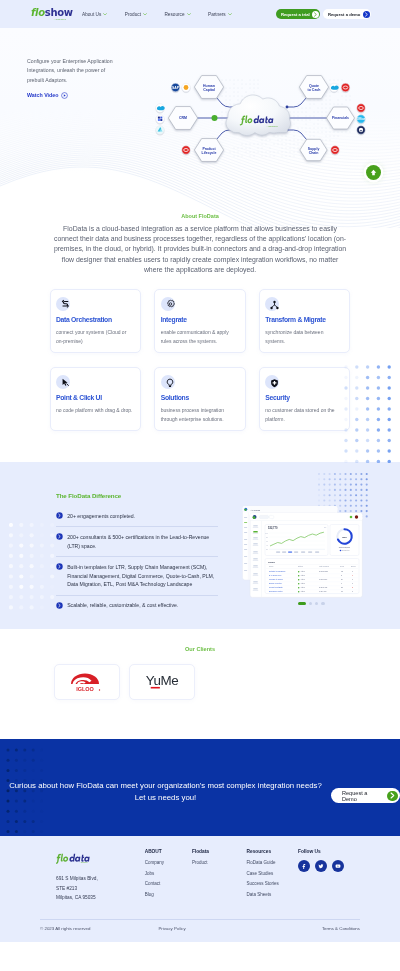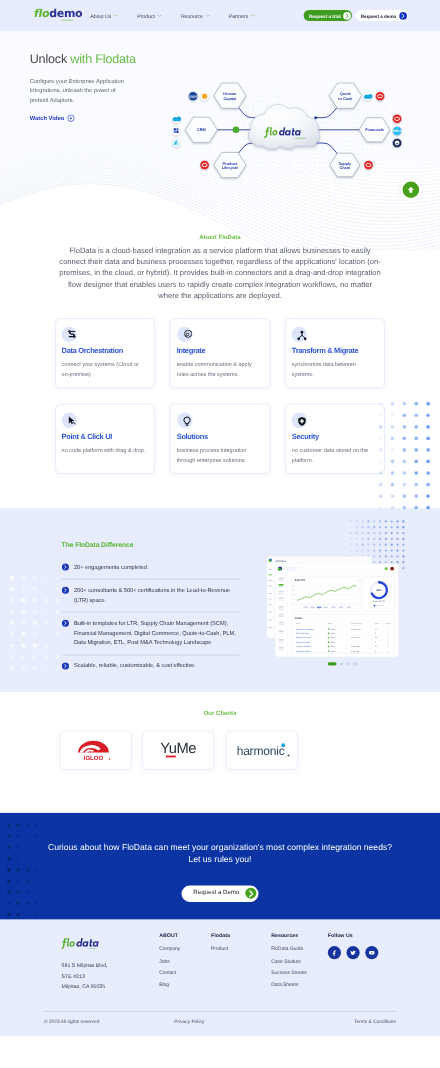--- a/index.html
+++ b/index.html
@@ -64,21 +64,21 @@
   .diffdots2{position:absolute;left:4px;top:34px;}
   .diff-right{position:absolute;left:240.8px;top:41.5px;width:131px;height:103px;}
 
   
   .clients{position:relative;padding-top:17px;padding-bottom:39px;text-align:center;background:#fff;}
   .clients-title{color:#6cbf44;font-size:5.6px;font-weight:700;}
   .clogos{margin:12px auto 0;width:293px;display:grid;grid-template-columns:repeat(4,1fr);gap:9.5px;}
   .clogo{height:36px;background:#fff;border:.6px solid #eceffb;border-radius:5px;display:flex;align-items:center;justify-content:center;box-shadow:0 1px 4px rgba(120,140,200,.05);}
 
   
-  .cta{margin-top:0;height:97px;background:#0a33a4;position:relative;display:flex;flex-direction:column;align-items:center;justify-content:center;overflow:hidden;}
+  .cta{margin-top:0;height:97px;background:#0a33a4;position:relative;display:flex;flex-direction:row;align-items:center;justify-content:center;overflow:hidden;}
   .ctadots{position:absolute;pointer-events:none;z-index:1;}
   .cta-txt{color:#fff;font-size:7.8px;line-height:1.5;text-align:center;width:340px;position:relative;z-index:2;margin-top:9px;}
   .cta-btn{margin-top:16.5px;background:#fff;border-radius:20px;height:15px;display:flex;align-items:center;padding:0 2px 0 11px;gap:5px;position:relative;z-index:2;}
   .cta-btn span{font-size:5.6px;color:#23262e;font-weight:400;}
   .cta-circ{width:10.6px;height:10.6px;border-radius:50%;background:#47a11c;display:flex;align-items:center;justify-content:center;}
 
   
   .footer{height:106px;background:#e7edfd;padding:13px 40px 0;position:relative;}
   .frow{display:flex;}
   .fcol-logo{width:104.7px;}
@@ -145,21 +145,21 @@
 <path d="M0.0,148.4 4.0,146.8 8.0,145.3 12.0,143.8 16.0,142.3 20.0,141.0 24.0,139.6 28.0,138.4 32.0,137.2 36.0,136.1 40.0,135.0 44.0,134.1 48.0,133.2 52.0,132.4 56.0,131.7 60.0,131.0 64.0,130.5 68.0,130.0 72.0,129.6 76.0,129.3 80.0,129.1 84.0,129.0 88.0,129.0 92.0,129.1 96.0,129.2 100.0,129.5 104.0,129.8 108.0,130.2 112.0,130.8 116.0,131.3 120.0,132.0 124.0,132.8 128.0,133.6 132.0,134.6 136.0,135.6 140.0,136.7 144.0,137.8 148.0,139.0 152.0,140.3 156.0,141.7 160.0,143.1 164.0,144.5 168.0,146.0 172.0,147.6 176.0,149.2 180.0,150.9 184.0,152.6 188.0,154.3 192.0,156.1 196.0,157.9 200.0,159.7 204.0,161.5 208.0,163.3 212.0,165.2 216.0,167.0 220.0,168.9 224.0,170.7 228.0,172.6 232.0,174.4 236.0,176.2 240.0,178.0 244.0,179.7 248.0,181.5 252.0,183.2 256.0,184.8 260.0,186.4 264.0,188.0 268.0,189.5 272.0,191.0 276.0,192.4 280.0,193.7 284.0,195.0 288.0,196.2 292.0,197.4 296.0,198.5 300.0,199.5 304.0,200.4 308.0,201.2 312.0,202.0 316.0,202.7 320.0,203.3 324.0,203.8 328.0,204.2 332.0,204.6 336.0,204.8 340.0,205.0 344.0,205.0 348.0,205.0 352.0,204.9 356.0,204.7 360.0,204.4 364.0,204.0 368.0,203.6 372.0,203.0 376.0,202.4 380.0,201.7 384.0,200.8 388.0,200.0 392.0,199.0 396.0,198.0 400.0,196.8" fill="none" stroke="#8da7da" stroke-width=".33" opacity="0.46"></path>
 <path d="M0.0,150.3 4.0,148.7 8.0,147.2 12.0,145.7 16.0,144.2 20.0,142.8 24.0,141.5 28.0,140.3 32.0,139.1 36.0,138.0 40.0,136.9 44.0,136.0 48.0,135.1 52.0,134.3 56.0,133.6 60.0,132.9 64.0,132.4 68.0,131.9 72.0,131.6 76.0,131.3 80.0,131.1 84.0,131.0 88.0,131.0 92.0,131.1 96.0,131.3 100.0,131.6 104.0,131.9 108.0,132.4 112.0,132.9 116.0,133.5 120.0,134.2 124.0,135.0 128.0,135.9 132.0,136.9 136.0,137.9 140.0,139.0 144.0,140.2 148.0,141.5 152.0,142.8 156.0,144.2 160.0,145.6 164.0,147.1 168.0,148.7 172.0,150.3 176.0,151.9 180.0,153.6 184.0,155.3 188.0,157.1 192.0,158.9 196.0,160.7 200.0,162.5 204.0,164.4 208.0,166.3 212.0,168.1 216.0,170.0 220.0,171.9 224.0,173.8 228.0,175.6 232.0,177.5 236.0,179.3 240.0,181.1 244.0,182.9 248.0,184.7 252.0,186.4 256.0,188.0 260.0,189.7 264.0,191.3 268.0,192.8 272.0,194.3 276.0,195.7 280.0,197.0 284.0,198.3 288.0,199.6 292.0,200.7 296.0,201.8 300.0,202.8 304.0,203.7 308.0,204.6 312.0,205.3 316.0,206.0 320.0,206.6 324.0,207.1 328.0,207.5 332.0,207.8 336.0,208.0 340.0,208.2 344.0,208.2 348.0,208.2 352.0,208.1 356.0,207.8 360.0,207.5 364.0,207.1 368.0,206.6 372.0,206.0 376.0,205.4 380.0,204.6 384.0,203.8 388.0,202.9 392.0,201.9 396.0,200.8 400.0,199.6" fill="none" stroke="#8da7da" stroke-width=".33" opacity="0.47"></path>
 <path d="M0.0,152.3 4.0,150.7 8.0,149.1 12.0,147.6 16.0,146.1 20.0,144.7 24.0,143.4 28.0,142.1 32.0,140.9 36.0,139.8 40.0,138.8 44.0,137.8 48.0,137.0 52.0,136.2 56.0,135.5 60.0,134.8 64.0,134.3 68.0,133.9 72.0,133.5 76.0,133.2 80.0,133.1 84.0,133.0 88.0,133.0 92.0,133.1 96.0,133.3 100.0,133.6 104.0,134.0 108.0,134.5 112.0,135.1 116.0,135.7 120.0,136.5 124.0,137.3 128.0,138.2 132.0,139.2 136.0,140.3 140.0,141.4 144.0,142.6 148.0,143.9 152.0,145.3 156.0,146.7 160.0,148.2 164.0,149.7 168.0,151.3 172.0,152.9 176.0,154.6 180.0,156.3 184.0,158.1 188.0,159.9 192.0,161.7 196.0,163.6 200.0,165.4 204.0,167.3 208.0,169.2 212.0,171.1 216.0,173.0 220.0,175.0 224.0,176.9 228.0,178.7 232.0,180.6 236.0,182.5 240.0,184.3 244.0,186.1 248.0,187.9 252.0,189.6 256.0,191.3 260.0,192.9 264.0,194.5 268.0,196.1 272.0,197.6 276.0,199.0 280.0,200.4 284.0,201.7 288.0,202.9 292.0,204.0 296.0,205.1 300.0,206.1 304.0,207.0 308.0,207.9 312.0,208.6 316.0,209.3 320.0,209.9 324.0,210.4 328.0,210.7 332.0,211.1 336.0,211.3 340.0,211.4 344.0,211.4 348.0,211.4 352.0,211.2 356.0,211.0 360.0,210.6 364.0,210.2 368.0,209.7 372.0,209.1 376.0,208.4 380.0,207.6 384.0,206.7 388.0,205.8 392.0,204.7 396.0,203.6 400.0,202.4" fill="none" stroke="#8da7da" stroke-width=".33" opacity="0.47"></path>
 <path d="M0.0,154.2 4.0,152.6 8.0,151.0 12.0,149.5 16.0,148.0 20.0,146.6 24.0,145.3 28.0,144.0 32.0,142.8 36.0,141.7 40.0,140.7 44.0,139.7 48.0,138.8 52.0,138.0 56.0,137.3 60.0,136.7 64.0,136.2 68.0,135.8 72.0,135.4 76.0,135.2 80.0,135.1 84.0,135.0 88.0,135.0 92.0,135.2 96.0,135.4 100.0,135.7 104.0,136.1 108.0,136.6 112.0,137.2 116.0,137.9 120.0,138.7 124.0,139.6 128.0,140.5 132.0,141.5 136.0,142.6 140.0,143.8 144.0,145.0 148.0,146.4 152.0,147.8 156.0,149.2 160.0,150.7 164.0,152.3 168.0,153.9 172.0,155.6 176.0,157.3 180.0,159.1 184.0,160.9 188.0,162.7 192.0,164.6 196.0,166.5 200.0,168.4 204.0,170.3 208.0,172.2 212.0,174.1 216.0,176.1 220.0,178.0 224.0,179.9 228.0,181.9 232.0,183.8 236.0,185.6 240.0,187.5 244.0,189.3 248.0,191.1 252.0,192.8 256.0,194.6 260.0,196.2 264.0,197.8 268.0,199.4 272.0,200.9 276.0,202.3 280.0,203.7 284.0,205.0 288.0,206.2 292.0,207.4 296.0,208.4 300.0,209.4 304.0,210.3 308.0,211.2 312.0,211.9 316.0,212.6 320.0,213.1 324.0,213.6 328.0,214.0 332.0,214.3 336.0,214.5 340.0,214.6 344.0,214.6 348.0,214.5 352.0,214.3 356.0,214.1 360.0,213.7 364.0,213.2 368.0,212.7 372.0,212.1 376.0,211.3 380.0,210.5 384.0,209.6 388.0,208.6 392.0,207.6 396.0,206.4 400.0,205.2" fill="none" stroke="#8da7da" stroke-width=".33" opacity="0.48"></path>
 <path d="M0.0,156.1 4.0,154.5 8.0,152.9 12.0,151.3 16.0,149.9 20.0,148.5 24.0,147.1 28.0,145.9 32.0,144.7 36.0,143.6 40.0,142.5 44.0,141.6 48.0,140.7 52.0,139.9 56.0,139.2 60.0,138.6 64.0,138.1 68.0,137.7 72.0,137.4 76.0,137.2 80.0,137.0 84.0,137.0 88.0,137.1 92.0,137.2 96.0,137.5 100.0,137.8 104.0,138.3 108.0,138.8 112.0,139.4 116.0,140.1 120.0,140.9 124.0,141.8 128.0,142.8 132.0,143.9 136.0,145.0 140.0,146.2 144.0,147.5 148.0,148.8 152.0,150.3 156.0,151.8 160.0,153.3 164.0,154.9 168.0,156.6 172.0,158.3 176.0,160.0 180.0,161.8 184.0,163.7 188.0,165.5 192.0,167.4 196.0,169.3 200.0,171.3 204.0,173.2 208.0,175.2 212.0,177.2 216.0,179.1 220.0,181.1 224.0,183.0 228.0,185.0 232.0,186.9 236.0,188.8 240.0,190.7 244.0,192.5 248.0,194.3 252.0,196.1 256.0,197.8 260.0,199.5 264.0,201.1 268.0,202.7 272.0,204.2 276.0,205.6 280.0,207.0 284.0,208.3 288.0,209.5 292.0,210.7 296.0,211.8 300.0,212.8 304.0,213.7 308.0,214.5 312.0,215.2 316.0,215.9 320.0,216.4 324.0,216.9 328.0,217.3 332.0,217.5 336.0,217.7 340.0,217.8 344.0,217.8 348.0,217.7 352.0,217.5 356.0,217.2 360.0,216.8 364.0,216.3 368.0,215.7 372.0,215.1 376.0,214.3 380.0,213.5 384.0,212.5 388.0,211.5 392.0,210.4 396.0,209.2 400.0,208.0" fill="none" stroke="#8da7da" stroke-width=".33" opacity="0.49"></path>
 <path d="M0.0,158.0 4.0,156.4 8.0,154.8 12.0,153.2 16.0,151.7 20.0,150.3 24.0,149.0 28.0,147.7 32.0,146.5 36.0,145.4 40.0,144.4 44.0,143.4 48.0,142.6 52.0,141.8 56.0,141.1 60.0,140.5 64.0,140.0 68.0,139.6 72.0,139.3 76.0,139.1 80.0,139.0 84.0,139.0 88.0,139.1 92.0,139.3 96.0,139.5 100.0,139.9 104.0,140.4 108.0,140.9 112.0,141.6 116.0,142.3 120.0,143.2 124.0,144.1 128.0,145.1 132.0,146.2 136.0,147.4 140.0,148.6 144.0,149.9 148.0,151.3 152.0,152.8 156.0,154.3 160.0,155.9 164.0,157.5 168.0,159.2 172.0,161.0 176.0,162.8 180.0,164.6 184.0,166.5 188.0,168.4 192.0,170.3 196.0,172.3 200.0,174.2 204.0,176.2 208.0,178.2 212.0,180.2 216.0,182.2 220.0,184.2 224.0,186.2 228.0,188.1 232.0,190.1 236.0,192.0 240.0,193.9 244.0,195.7 248.0,197.6 252.0,199.4 256.0,201.1 260.0,202.8 264.0,204.4 268.0,206.0 272.0,207.5 276.0,208.9 280.0,210.3 284.0,211.6 288.0,212.9 292.0,214.0 296.0,215.1 300.0,216.1 304.0,217.0 308.0,217.8 312.0,218.5 316.0,219.2 320.0,219.7 324.0,220.2 328.0,220.5 332.0,220.8 336.0,220.9 340.0,221.0 344.0,221.0 348.0,220.8 352.0,220.6 356.0,220.3 360.0,219.9 364.0,219.4 368.0,218.7 372.0,218.0 376.0,217.3 380.0,216.4 384.0,215.4 388.0,214.4 392.0,213.2 396.0,212.0 400.0,210.8" fill="none" stroke="#8da7da" stroke-width=".33" opacity="0.50"></path>
 </svg>
 
   <div class="header">
     <div class="logo">
-      <div class="logo-txt"><span class="logo-flo">flo</span><span class="logo-data">demo</span></div>
+      <div class="logo-txt"><span class="logo-flo">flo</span><span class="logo-data">show</span></div>
       <div class="logo-tag">...simplified</div>
     </div>
     <div class="nav">
       <div class="nav-item">
           <span>About Us</span>
           <svg class="caret" viewBox="0 0 8 5">
             <path d="M1 1L4 4L7 1" stroke="#6cbf44" stroke-width="1.3" fill="none" stroke-linecap="round"></path>
           </svg>
         </div>
       <div class="nav-item">
@@ -197,21 +197,20 @@
               <path d="M3.6 2.6L6.2 5L3.6 7.4" stroke="#fff" stroke-width="1.1" fill="none" stroke-linecap="round" stroke-linejoin="round"></path>
             </svg>
           </span>
         </div>
     </div>
   </div>
 
   <div class="hero">
 
     <div class="hero-copy">
-      <div class="hero-title"><span class="d">Unlock</span> <span class="g">with Flodata</span></div>
       <div class="hero-sub">Configure your Enterprise Application Integrations, unleash the power of prebuilt Adaptors.</div>
       <div class="watch">
           <span>Watch Video</span>
           <svg width="7" height="7" viewBox="0 0 12 12">
             <circle cx="6" cy="6" r="5" fill="none" stroke="#2237c9" stroke-width="1"></circle>
             <path d="M4.8 3.9L8.1 6L4.8 8.1Z" fill="#2237c9"></path>
           </svg>
         </div>
     </div>
     <div class="hero-art"><svg class="hero-art-svg" viewBox="0 0 400 145" width="400" height="145">
@@ -1137,27 +1136,20 @@
             <text x="32" y="37" font-family="Liberation Sans, sans-serif" font-size="11" font-weight="bold" fill="#d81f26" text-anchor="middle">IGLOO</text>
             <circle cx="61" cy="36" r="1.4" fill="#d81f26"></circle>
           </svg>
         </div>
         <div class="clogo">
           <svg viewBox="0 0 72 30" width="44" height="18.3">
             <text x="36" y="19" font-family="Liberation Sans, sans-serif" font-size="22" font-weight="400" fill="#262d36" text-anchor="middle" letter-spacing="-.7">YuMe</text>
             <rect x="17.5" y="22.8" width="15" height="2.6" fill="#e0141e"></rect>
           </svg>
         </div>
-        <div class="clogo">
-          <svg viewBox="0 0 92 26" width="52" height="14.7">
-            <text x="44" y="20" font-family="Liberation Sans, sans-serif" font-size="19.5" font-weight="400" fill="#2c4a66" text-anchor="middle" letter-spacing="-.4">harmonic</text>
-            <circle cx="80.5" cy="4.4" r="3.1" fill="#19a3dc"></circle>
-            <circle cx="89" cy="21" r="1.5" fill="#2c4a66"></circle>
-          </svg>
-        </div>
       </div>
   </div>
 
   <div class="cta">
     <svg class="ctadots" style="left:6.3px;top:9.2px;width:40px;height:86px" viewBox="0 0 40 86">
         <circle cx="2.0" cy="2.0" r="1.5" fill="#03205e" opacity="0.56"></circle>
         <circle cx="10.4" cy="2.0" r="1.5" fill="#03205e" opacity="0.61"></circle>
         <circle cx="18.8" cy="2.0" r="1.5" fill="#03205e" opacity="0.41"></circle>
         <circle cx="27.2" cy="2.0" r="1.5" fill="#03205e" opacity="0.31"></circle>
         <circle cx="35.6" cy="2.0" r="1.5" fill="#03205e" opacity="0.05"></circle>
@@ -1195,21 +1187,21 @@
         <circle cx="10.4" cy="73.4" r="1.5" fill="#03205e" opacity="0.69"></circle>
         <circle cx="18.8" cy="73.4" r="1.5" fill="#03205e" opacity="0.48"></circle>
         <circle cx="27.2" cy="73.4" r="1.5" fill="#03205e" opacity="0.39"></circle>
         <circle cx="35.6" cy="73.4" r="1.5" fill="#03205e" opacity="0.05"></circle>
         <circle cx="2.0" cy="83.6" r="1.5" fill="#03205e" opacity="0.73"></circle>
         <circle cx="10.4" cy="83.6" r="1.5" fill="#03205e" opacity="0.65"></circle>
         <circle cx="18.8" cy="83.6" r="1.5" fill="#03205e" opacity="0.08"></circle>
         <circle cx="27.2" cy="83.6" r="1.5" fill="#03205e" opacity="0.21"></circle>
         <circle cx="35.6" cy="83.6" r="1.5" fill="#03205e" opacity="0.05"></circle>
       </svg>
-    <div class="cta-txt"><span>Curious about how FloData can meet your organization's most complex integration needs?</span><br><span>Let us rules you!</span></div>
+    <div class="cta-txt"><span>Curious about how FloData can meet your organization's most complex integration needs?</span><br><span>Let us needs you!</span></div>
     <div class="cta-btn">
         <span>Request a Demo</span>
         <span class="cta-circ">
           <svg viewBox="0 0 12 12" width="11" height="11">
             <path d="M4.6 3.2L7.6 6L4.6 8.8" stroke="#fff" stroke-width="1.3" fill="none" stroke-linecap="round" stroke-linejoin="round"></path>
           </svg>
         </span>
       </div>
   </div>
 

